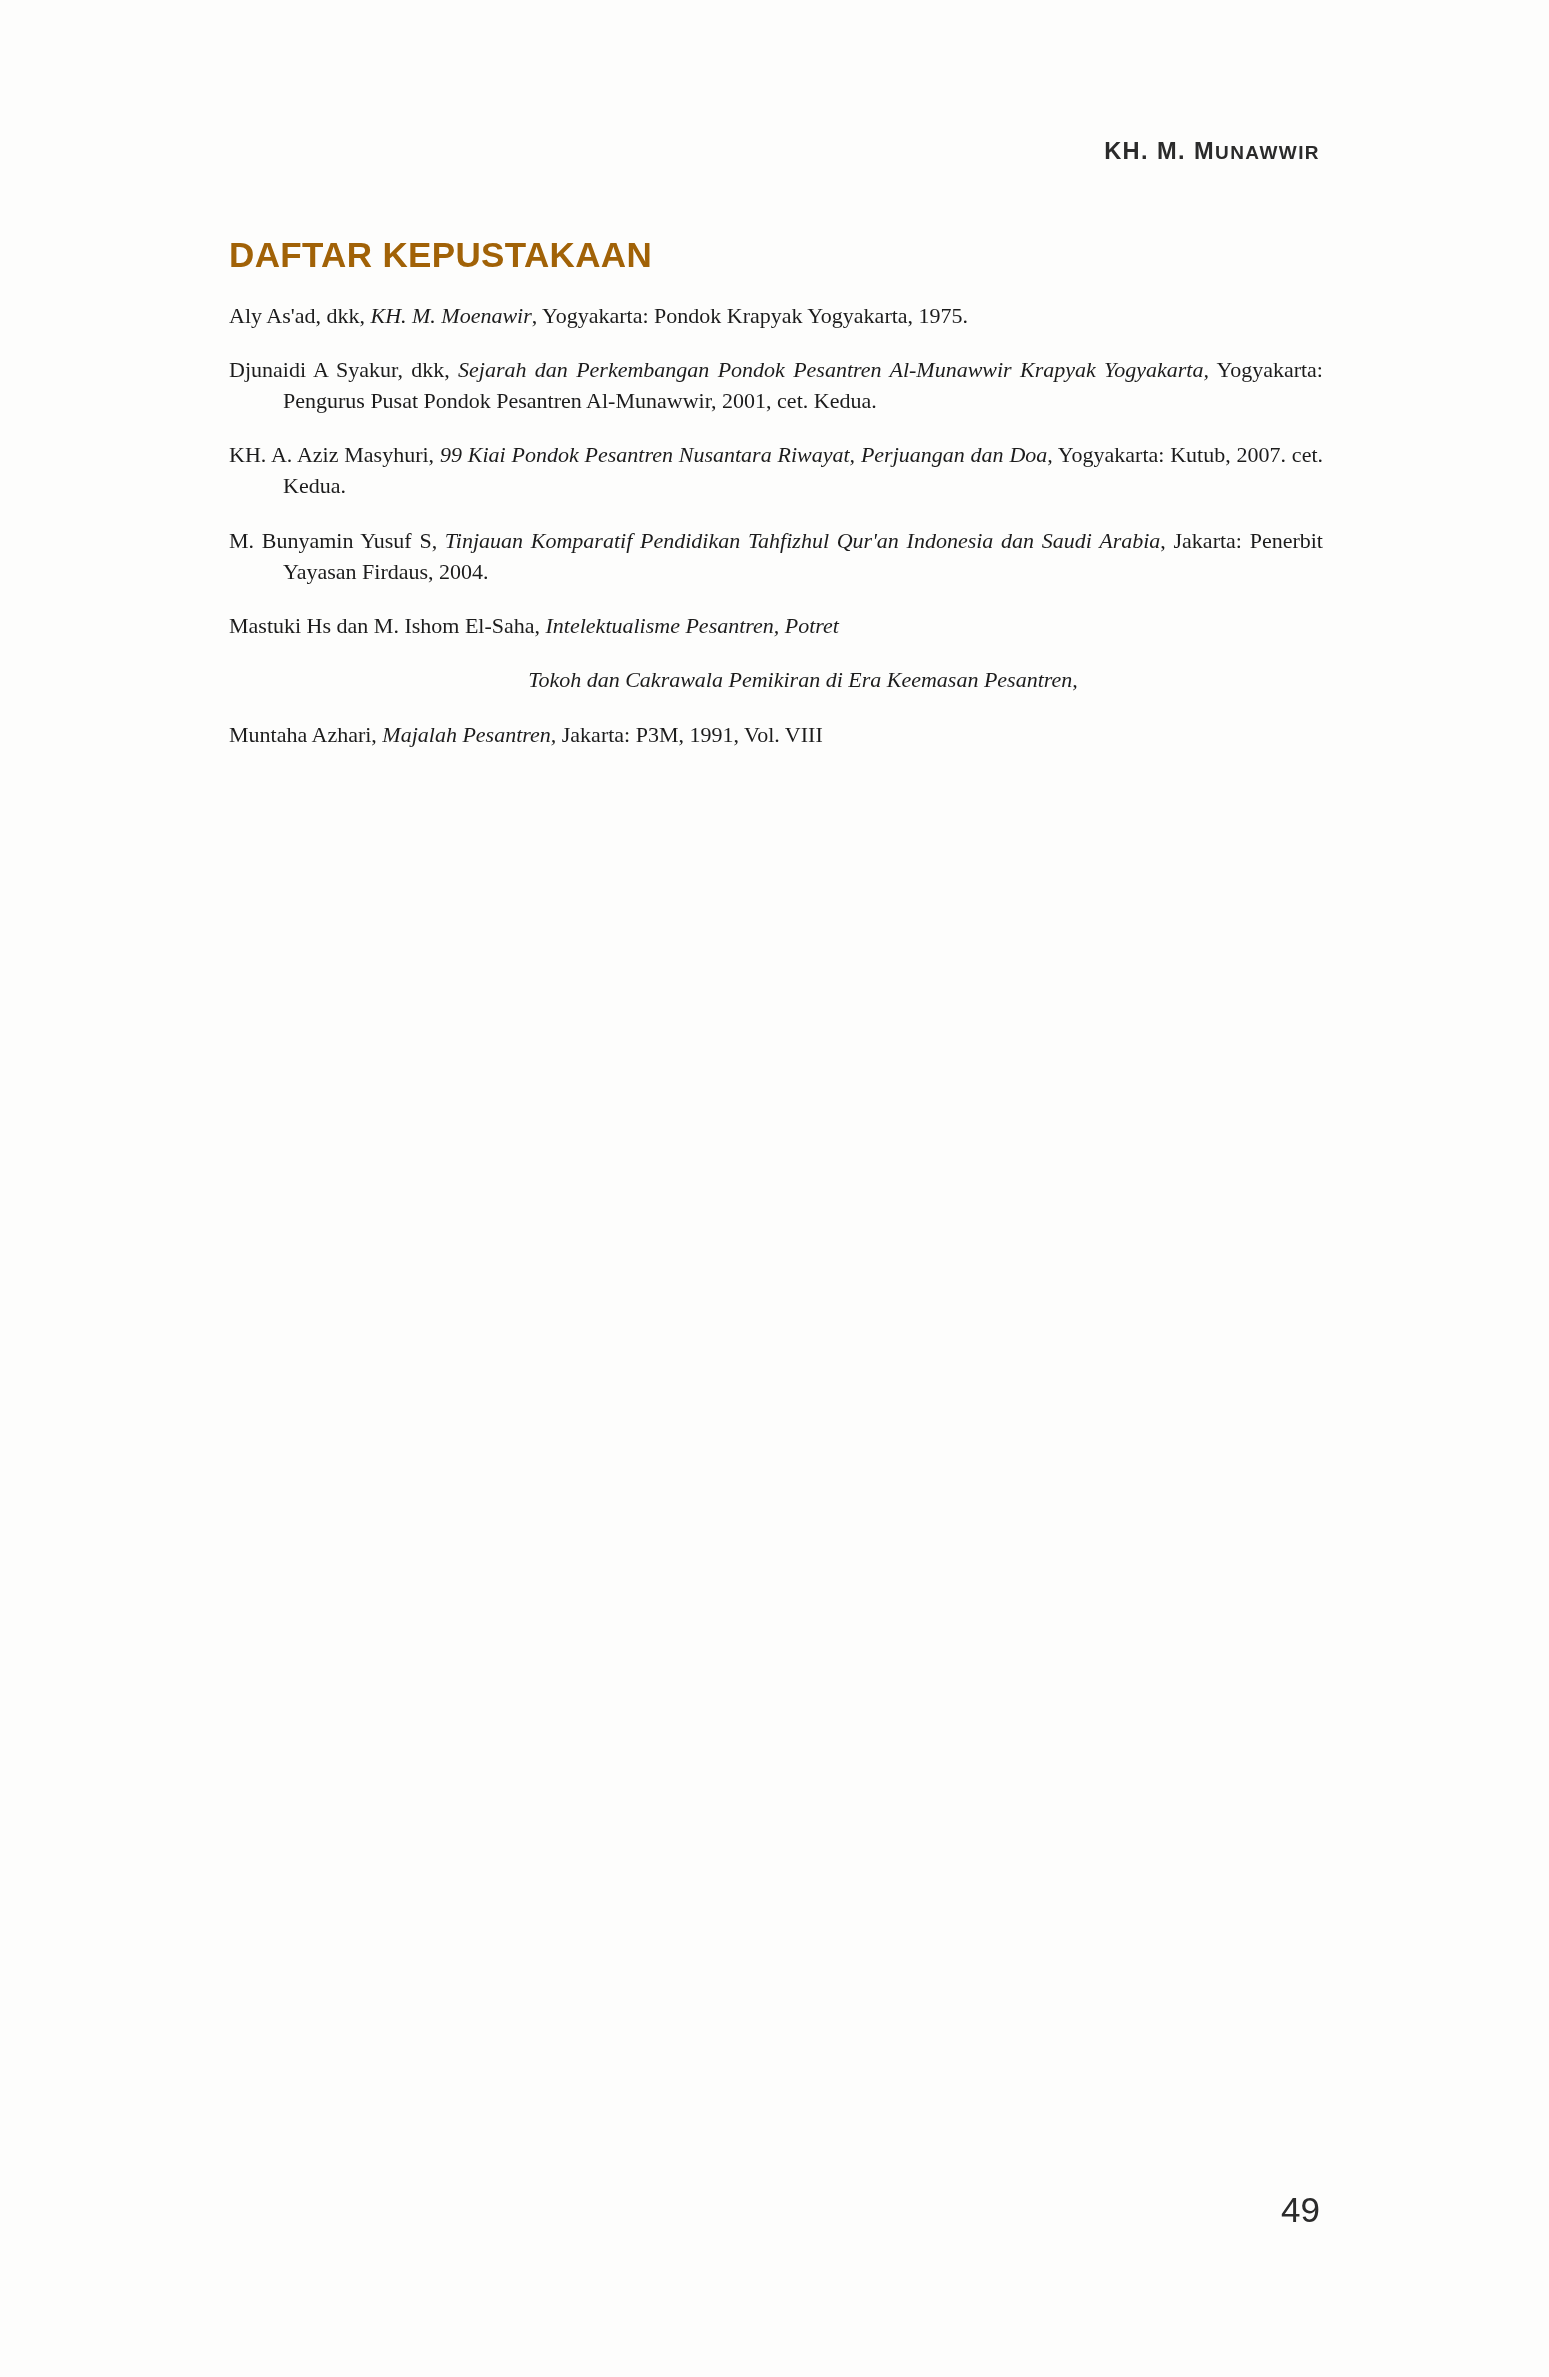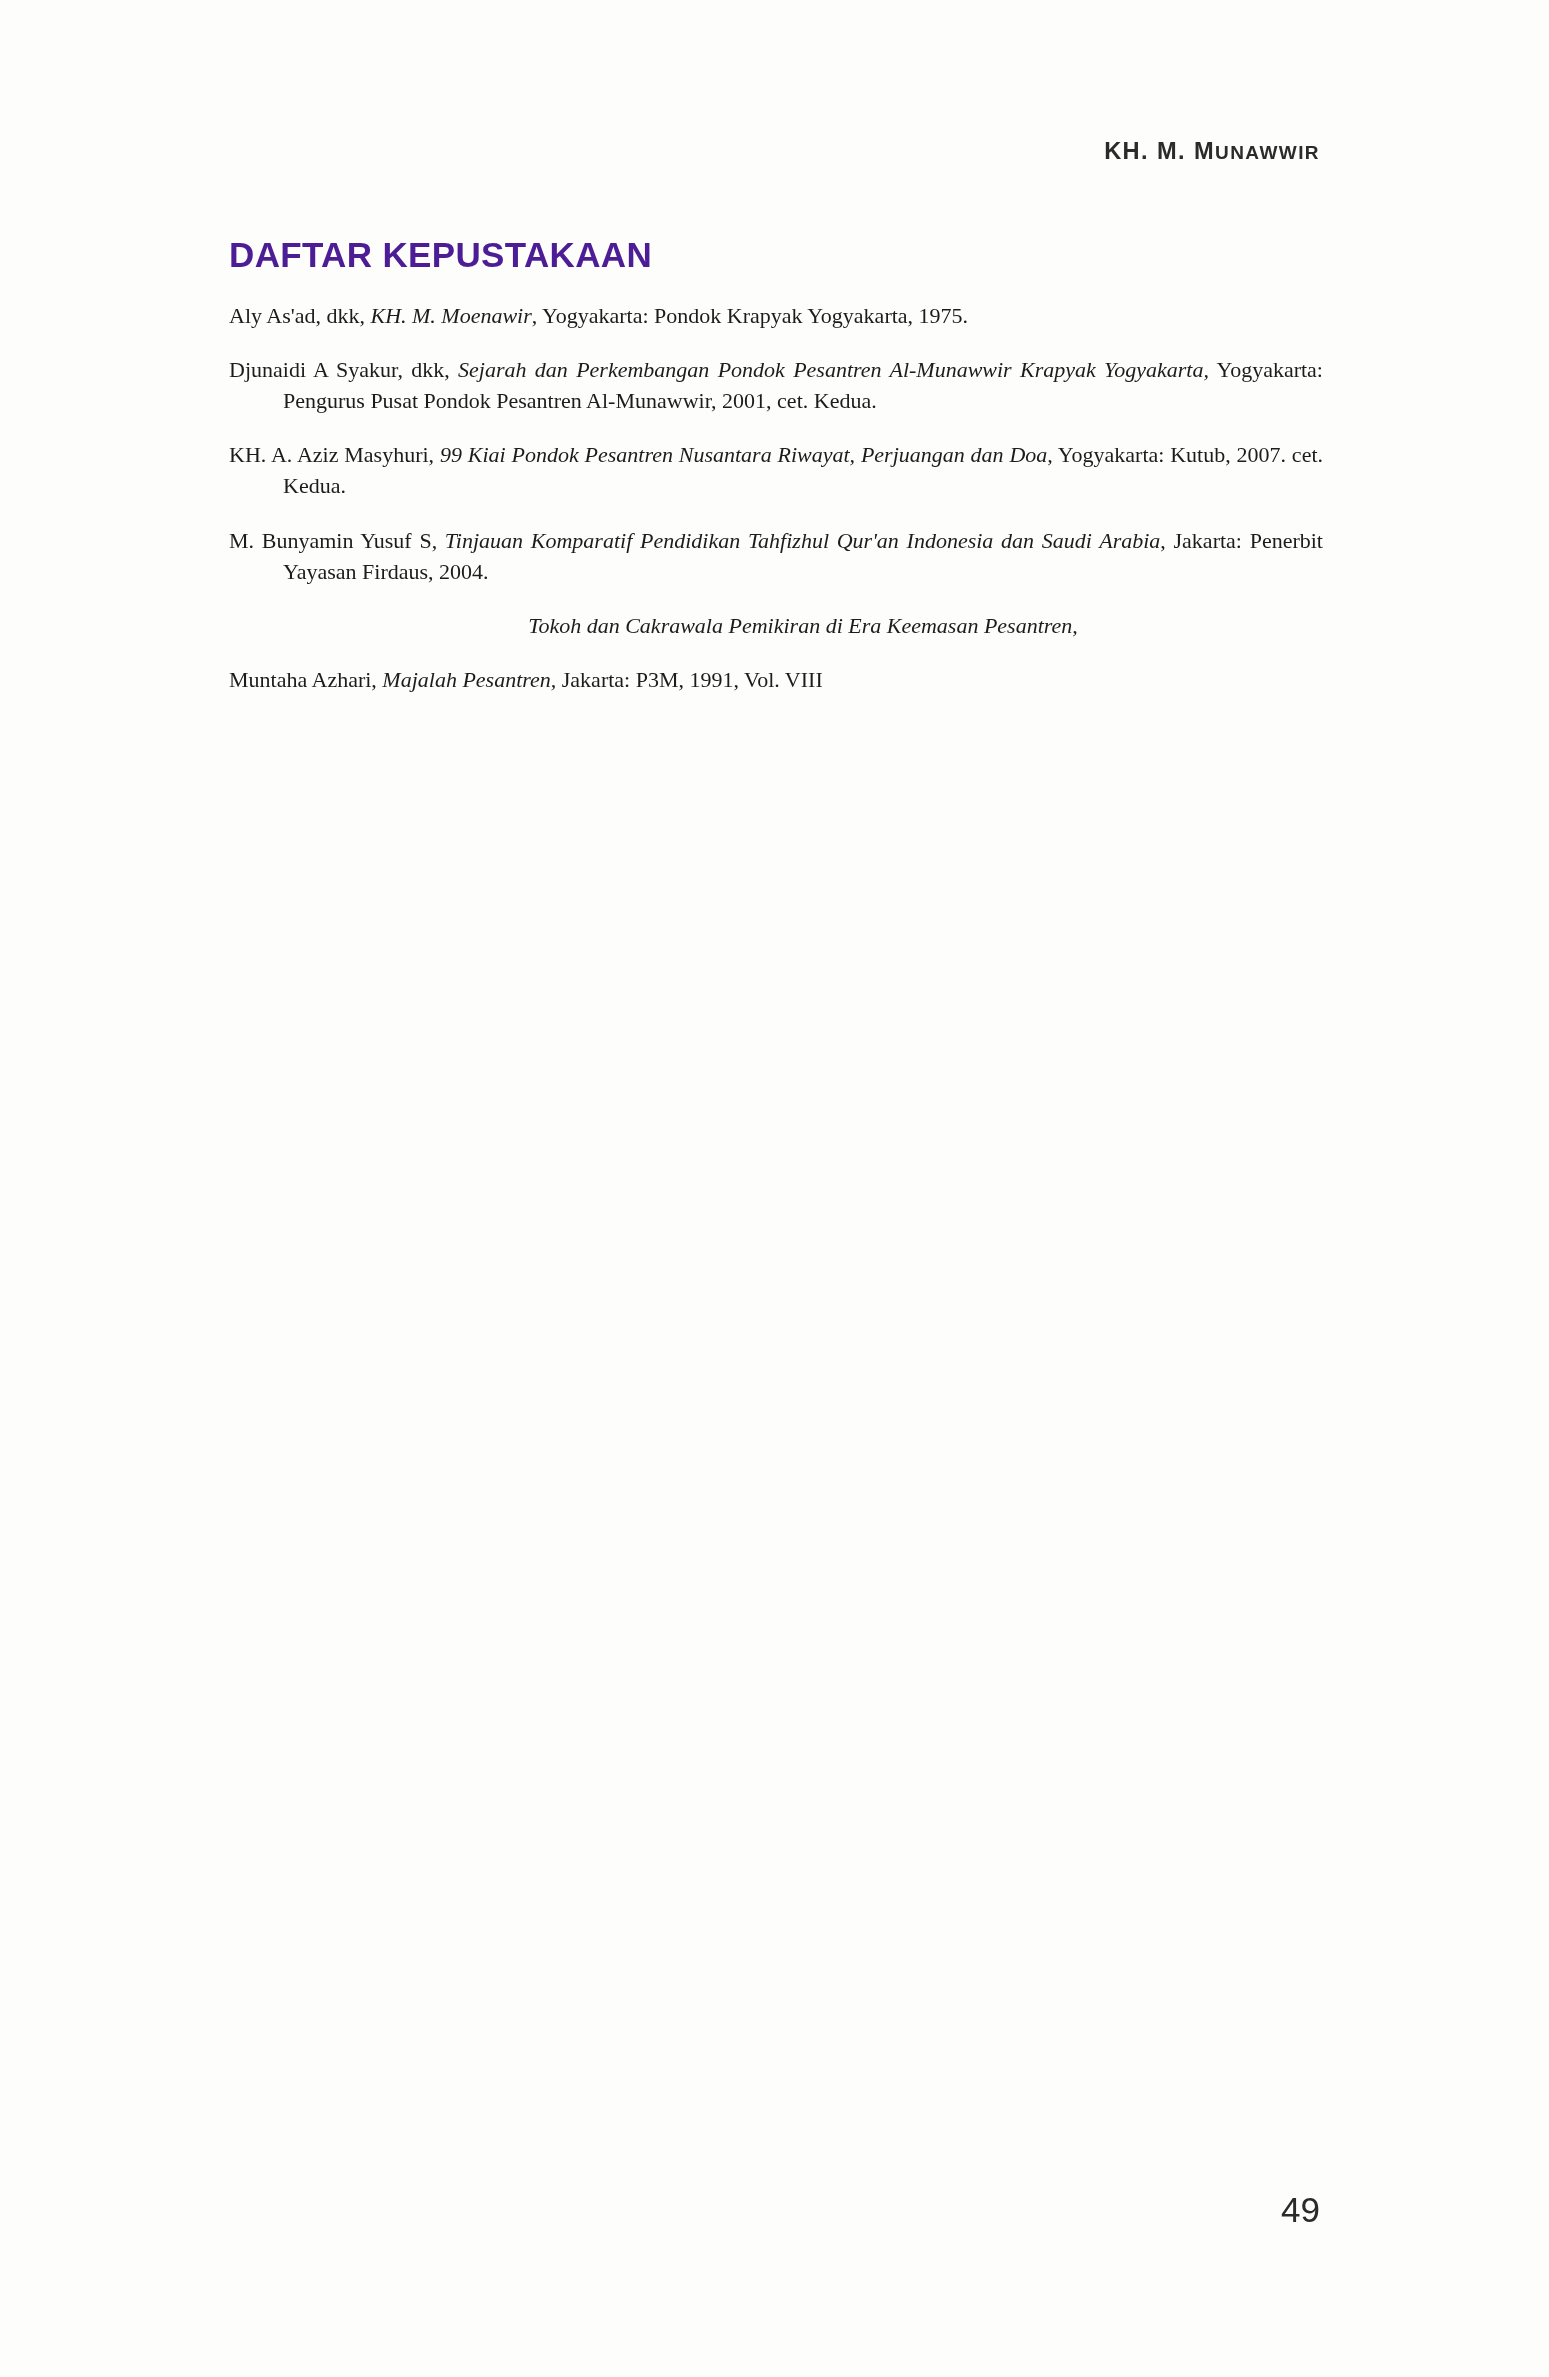--- a/index.html
+++ b/index.html
@@ -39,21 +39,21 @@
   .content {
     position: absolute;
     top: 235px;
     left: 229px;
     width: 1094px;
   }
   .section-title {
     font-family: "Liberation Sans", sans-serif;
     font-weight: bold;
     font-size: 35px;
-    color: #4c1d95;
+    color: #a16207;
     letter-spacing: 0.01em;
     margin: 0 0 24.5px 0;
   }
   .entry {
     font-size: 22px;
     line-height: 1.42;
     text-align: justify;
     margin: 0 0 23px 0;
     padding-left: 54px;
     text-indent: -54px;
@@ -86,20 +86,21 @@
     <span>KH. M. M</span><span class="small">UNAWWIR</span>
   </div>
 
   <div class="content">
     <h1 class="section-title">DAFTAR KEPUSTAKAAN</h1>
     <div id="entries">
         <p class="entry"><span>Aly As'ad, dkk, </span><i>KH. M. Moenawir</i><span>, Yogyakarta: Pondok Krapyak Yogyakarta, 1975.</span></p>
         <p class="entry"><span>Djunaidi A Syakur, dkk, </span><i>Sejarah dan Perkembangan Pondok Pesantren Al-Munawwir Krapyak Yogyakarta,</i><span> Yogyakarta: Pengurus Pusat Pondok Pesantren Al-Munawwir, 2001, cet. Kedua.</span></p>
         <p class="entry"><span>KH. A. Aziz Masyhuri, </span><i>99 Kiai Pondok Pesantren Nusantara Riwayat, Perjuangan dan Doa,</i><span> Yogyakarta: Kutub, 2007. cet. Kedua.</span></p>
         <p class="entry"><span>M. Bunyamin Yusuf S, </span><i>Tinjauan Komparatif Pendidikan Tahfizhul Qur'an Indonesia dan Saudi Arabia</i><span>, Jakarta: Penerbit Yayasan Firdaus, 2004.</span></p>
+        <p class="entry"><span>Mastuki Hs dan M. Ishom El-Saha, </span><i>Intelektualisme Pesantren, Potret</i></p>
         <p class="entry centered-cont"><i>Tokoh dan Cakrawala Pemikiran di Era Keemasan Pesantren,</i></p>
         <p class="entry"><span>Muntaha Azhari, </span><i>Majalah Pesantren,</i><span> Jakarta: P3M, 1991, Vol. VIII</span></p>
       </div>
   </div>
 
   <div class="folio">49</div>
 
 </div>
 
 

